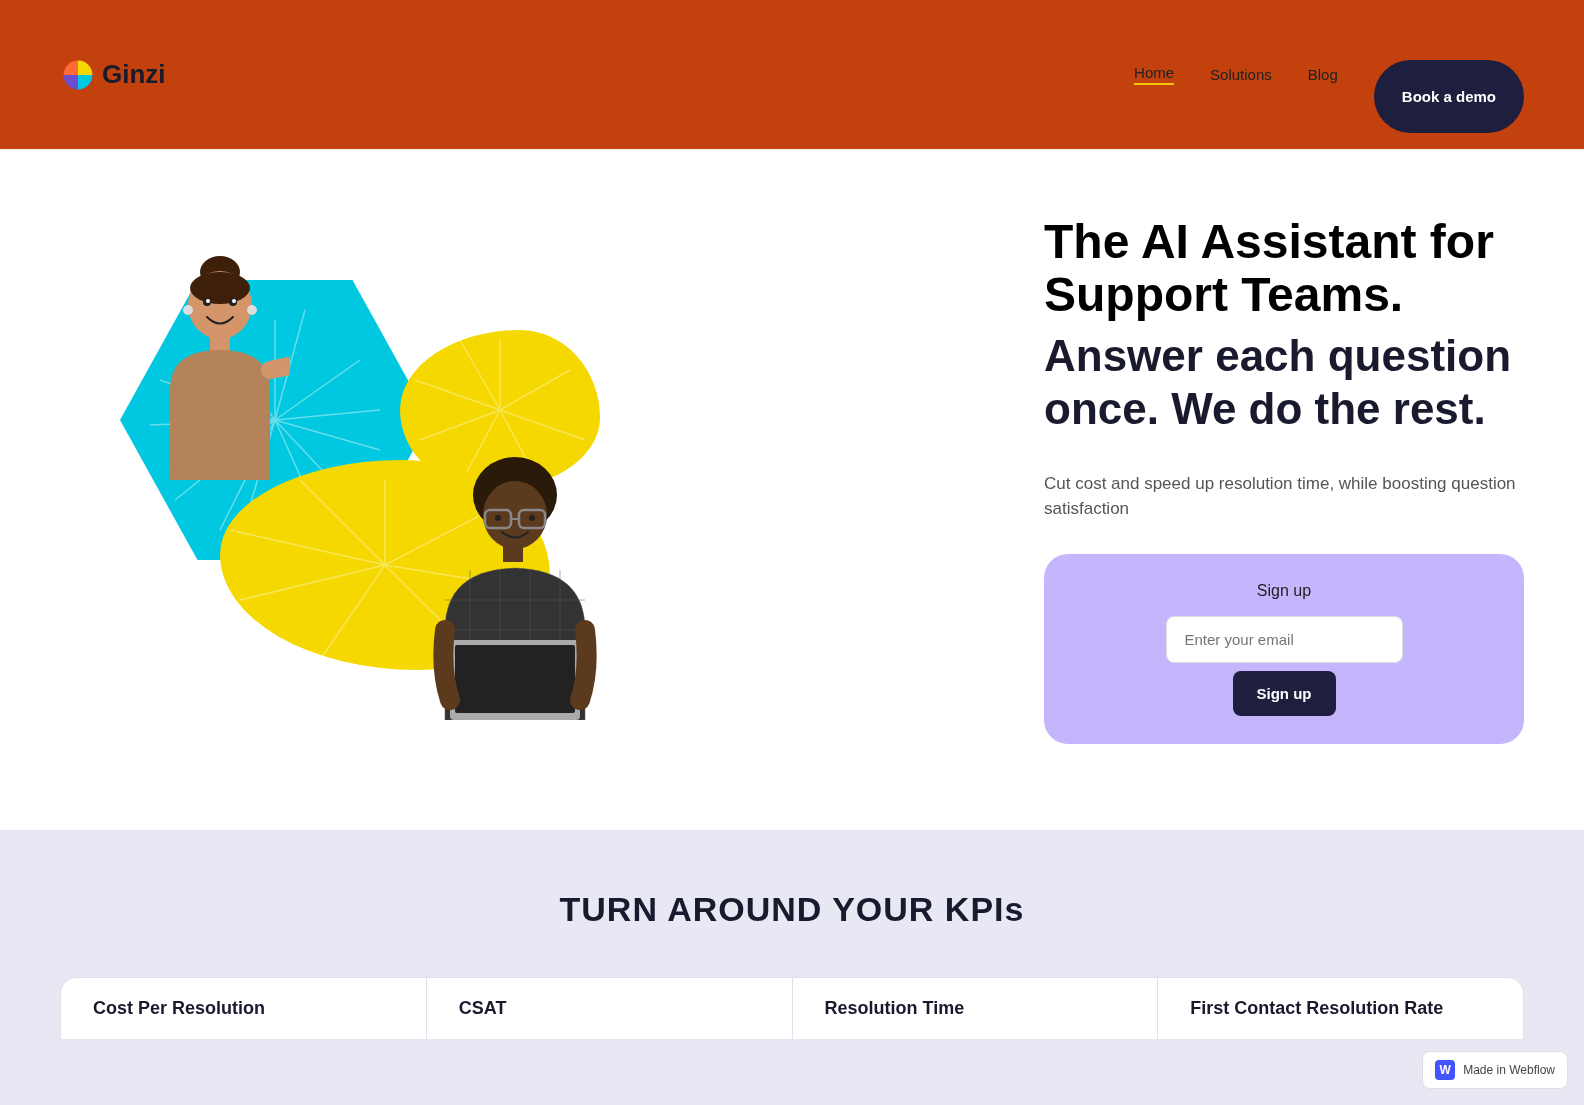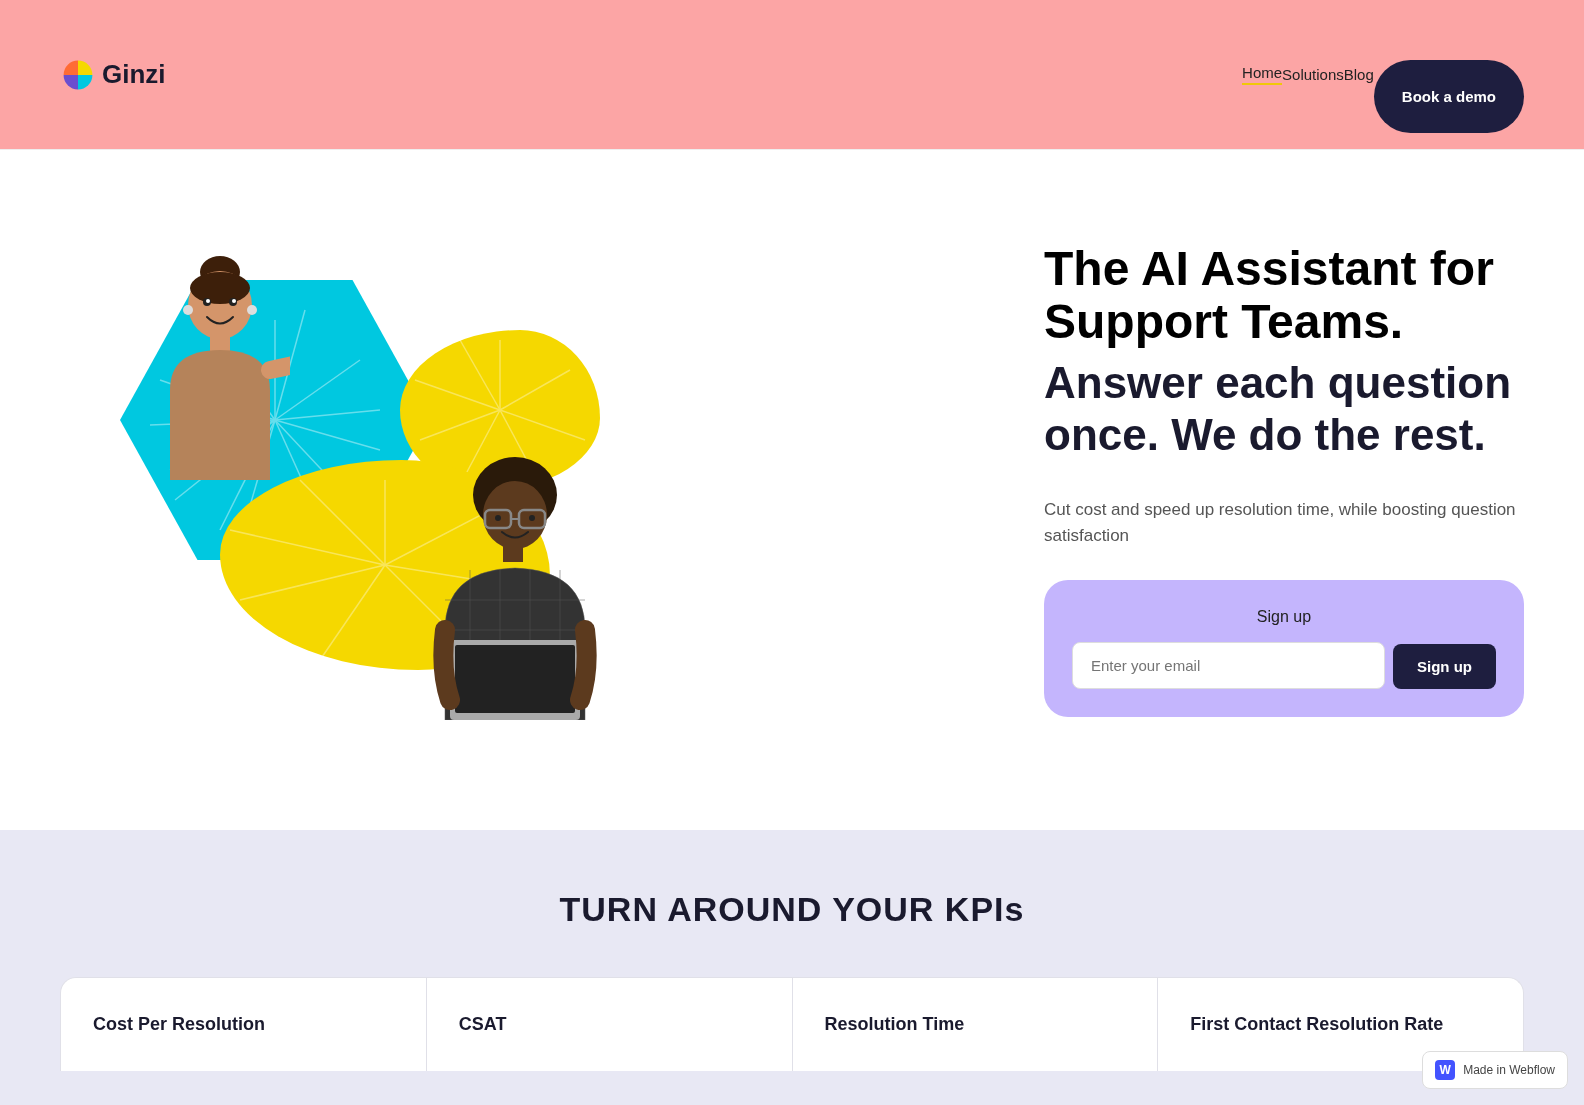--- a/index.html
+++ b/index.html
@@ -4,21 +4,21 @@
   <style>
     * { margin: 0; padding: 0; box-sizing: border-box; }
     body { font-family: -apple-system, BlinkMacSystemFont, 'Segoe UI', sans-serif; background: #fff; overflow-x: hidden; }
 
     
     nav {
       display: flex;
       align-items: center;
       justify-content: space-between;
       padding: 16px 60px;
-      background: #fca5a5;
+      background: #c2410c;
       border-bottom: 1px solid #eee;
       position: sticky;
       top: 0;
       z-index: 100;
     }
     .logo-wrap {
       display: flex;
       align-items: center;
       gap: 6px;
     }
@@ -27,20 +27,21 @@
       height: 36px;
     }
     .logo-text {
       font-size: 26px;
       font-weight: 700;
       color: #1a1a2e;
     }
     .nav-links {
       display: flex;
       align-items: center;
+      gap: 36px;
     }
     .nav-link {
       font-size: 15px;
       color: #222;
       text-decoration: none;
       cursor: pointer;
     }
     .nav-link.active {
       border-bottom: 2px solid #f0c808;
       padding-bottom: 2px;
@@ -102,21 +103,22 @@
     }
     .signup-label {
       text-align: center;
       font-size: 16px;
       color: #222;
       margin-bottom: 16px;
     }
     .signup-row {
       display: flex;
       gap: 8px;
-      align-items: flex-end;
+      align-items: center;
+      flex-direction: column;
     }
     .signup-input {
       flex: 1;
       padding: 14px 18px;
       border: 1px solid #ddd;
       border-radius: 8px;
       font-size: 15px;
       background: #fff;
       color: #888;
       outline: none;
@@ -151,21 +153,21 @@
       display: flex;
       gap: 0;
       background: #fff;
       border-radius: 16px 16px 0 0;
       overflow: hidden;
       border: 1px solid #e0e0e8;
       border-bottom: none;
     }
     .kpi-card {
       flex: 1;
-      padding: 36px 32px;
+      padding: 20px 32px;
       border-right: 1px solid #e0e0e8;
       position: relative;
     }
     .kpi-card:last-child {
       border-right: none;
     }
     .kpi-card-title {
       font-size: 18px;
       font-weight: 700;
       color: #1a1a2e;

